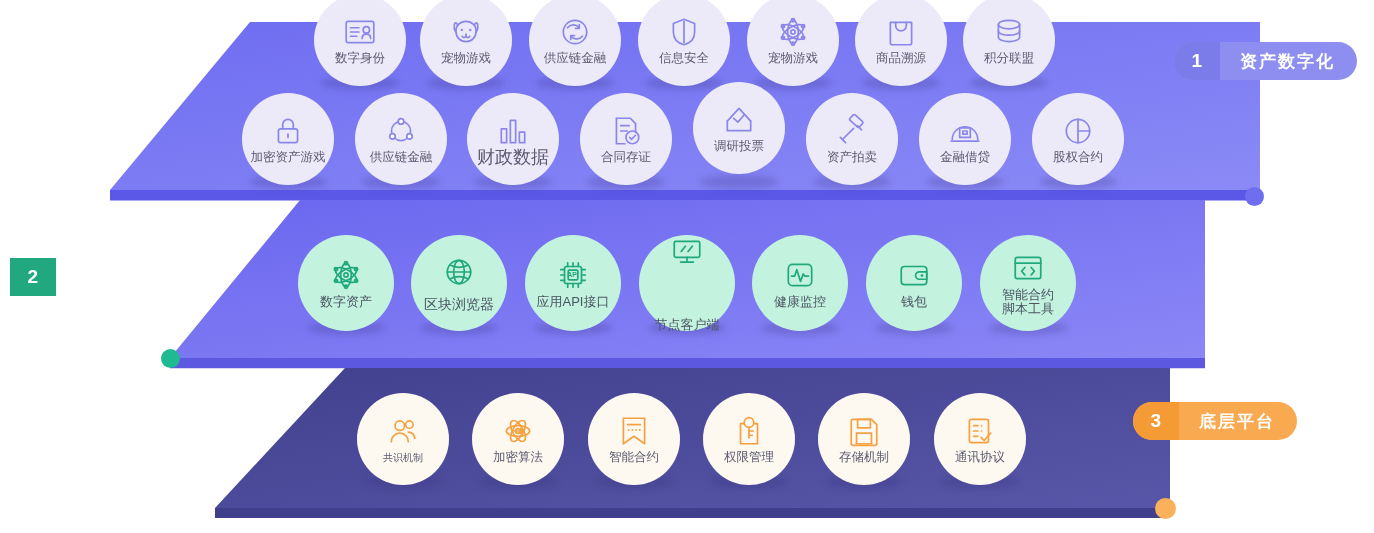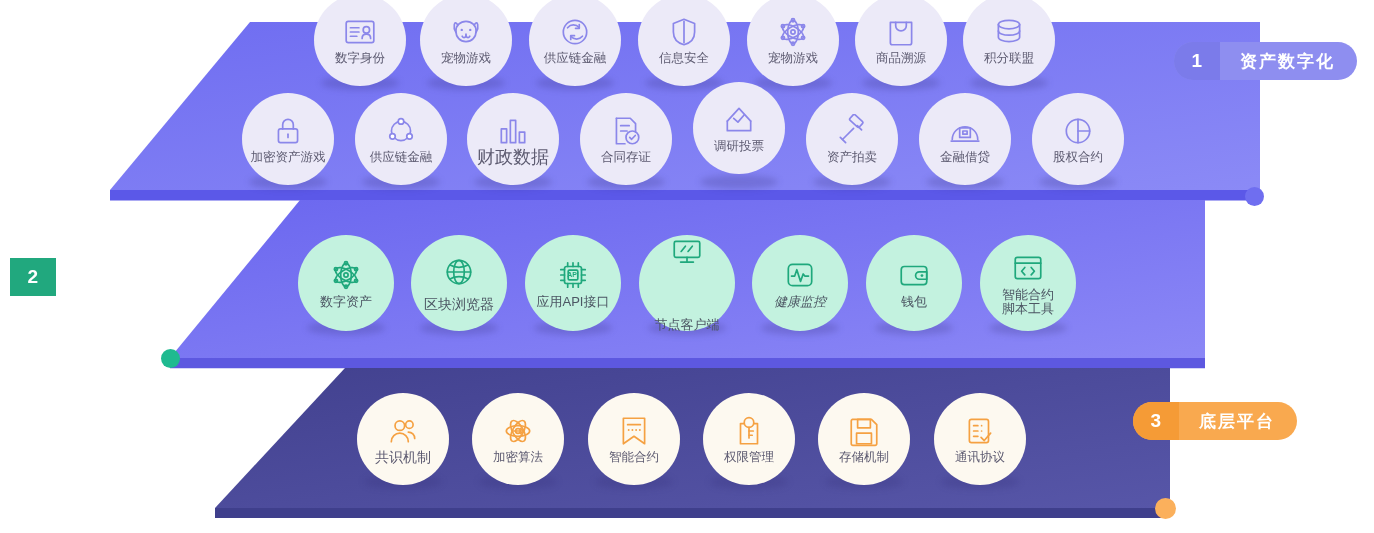--- a/index.html
+++ b/index.html
@@ -359,21 +359,21 @@
             <rect x="4" y="6" width="24" height="15" rx="1.5" fill="none" stroke="currentColor" stroke-width="1.6" stroke-linecap="round" stroke-linejoin="round"></rect>
             <line x1="16" y1="21" x2="16" y2="25" fill="none" stroke="currentColor" stroke-width="1.6" stroke-linecap="round" stroke-linejoin="round"></line>
             <line x1="10" y1="25.5" x2="22" y2="25.5" fill="none" stroke="currentColor" stroke-width="1.6" stroke-linecap="round" stroke-linejoin="round"></line>
             <path d="M10.5 15.5l4-5" fill="none" stroke="currentColor" stroke-width="1.6" stroke-linecap="round" stroke-linejoin="round"></path>
             <path d="M17 15.5l4-5" fill="none" stroke="currentColor" stroke-width="1.6" stroke-linecap="round" stroke-linejoin="round"></path>
           </svg>
         </div>
         <div class="lbl" style="font-size: 13px;">节点客户端</div>
       </div>
       <div class="nshadow" style="left: 761px; top: 321px;"></div>
-      <div class="node n-svc" style="left: 752px; top: 235px; width: 96px; height: 96px; font-style: italic;">
+      <div class="node n-svc" style="left: 752px; top: 235px; width: 96px; height: 96px;">
         <div style="color: rgb(31, 168, 124);">
           <svg class="ico" viewBox="0 0 32 32">
             <rect x="5" y="6" width="22" height="20" rx="4" fill="none" stroke="currentColor" stroke-width="1.6" stroke-linecap="round" stroke-linejoin="round"></rect>
             <path d="M8 17h3l2-6 3.5 11 2.5-7 1.5 2H24" fill="none" stroke="currentColor" stroke-width="1.6" stroke-linecap="round" stroke-linejoin="round"></path>
           </svg>
         </div>
         <div class="lbl" style="font-size: 13px;">健康监控</div>
       </div>
       <div class="nshadow" style="left: 875px; top: 321px;"></div>
       <div class="node n-svc" style="left: 866px; top: 235px; width: 96px; height: 96px;">
@@ -402,21 +402,21 @@
       <div class="nshadow" style="left: 364px; top: 475px;"></div>
       <div class="node n-plat" style="left: 357px; top: 393px; width: 92px; height: 92px;">
         <div style="color: rgb(245, 161, 66);">
           <svg class="ico" viewBox="0 0 32 32">
             <circle cx="13" cy="11" r="4.5" fill="none" stroke="currentColor" stroke-width="1.6" stroke-linecap="round" stroke-linejoin="round"></circle>
             <path d="M5 26c0-4.4 3.6-8 8-8s8 3.6 8 8" fill="none" stroke="currentColor" stroke-width="1.6" stroke-linecap="round" stroke-linejoin="round"></path>
             <circle cx="22" cy="10" r="3.5" fill="none" stroke="currentColor" stroke-width="1.6" stroke-linecap="round" stroke-linejoin="round"></circle>
             <path d="M21 17c3.4 0 6 2.6 6 6" fill="none" stroke="currentColor" stroke-width="1.6" stroke-linecap="round" stroke-linejoin="round"></path>
           </svg>
         </div>
-        <div class="lbl" style="font-size: 14px;">共识机制</div>
+        <div class="lbl" style="font-size: 10px;">共识机制</div>
       </div>
       <div class="nshadow" style="left: 479px; top: 475px;"></div>
       <div class="node n-plat" style="left: 472px; top: 393px; width: 92px; height: 92px;">
         <div style="color: rgb(245, 161, 66);">
           <svg class="ico" viewBox="0 0 32 32">
             <ellipse cx="16" cy="16" rx="11" ry="5" fill="none" stroke="currentColor" stroke-width="1.6" stroke-linecap="round" stroke-linejoin="round"></ellipse>
             <ellipse cx="16" cy="16" rx="11" ry="5" transform="rotate(60 16 16)" fill="none" stroke="currentColor" stroke-width="1.6" stroke-linecap="round" stroke-linejoin="round"></ellipse>
             <ellipse cx="16" cy="16" rx="11" ry="5" transform="rotate(120 16 16)" fill="none" stroke="currentColor" stroke-width="1.6" stroke-linecap="round" stroke-linejoin="round"></ellipse>
             <circle cx="16" cy="16" r="2.2" fill="none" stroke="currentColor" stroke-width="1.6" stroke-linecap="round" stroke-linejoin="round"></circle>
             <path d="M11.5 16h9" fill="none" stroke="currentColor" stroke-width="1.6" stroke-linecap="round" stroke-linejoin="round"></path>

